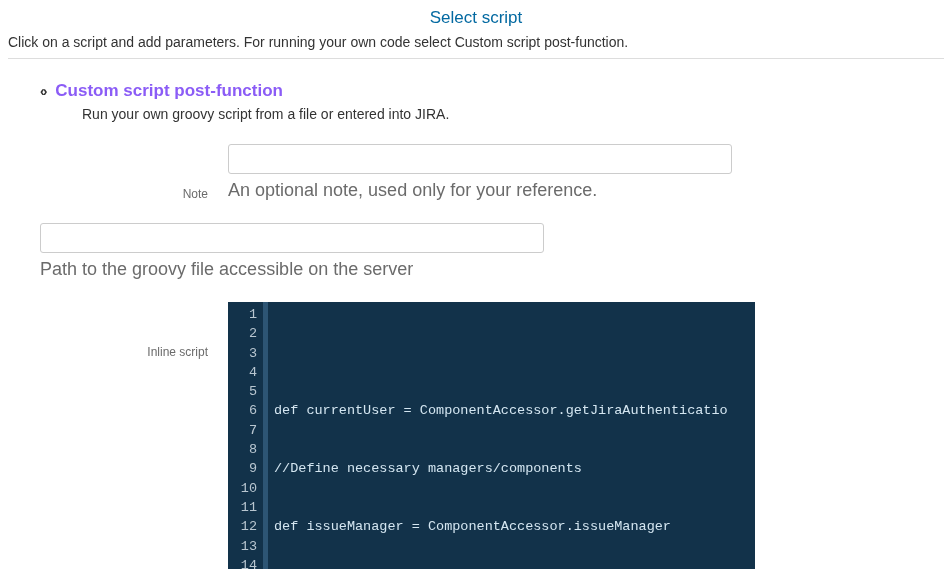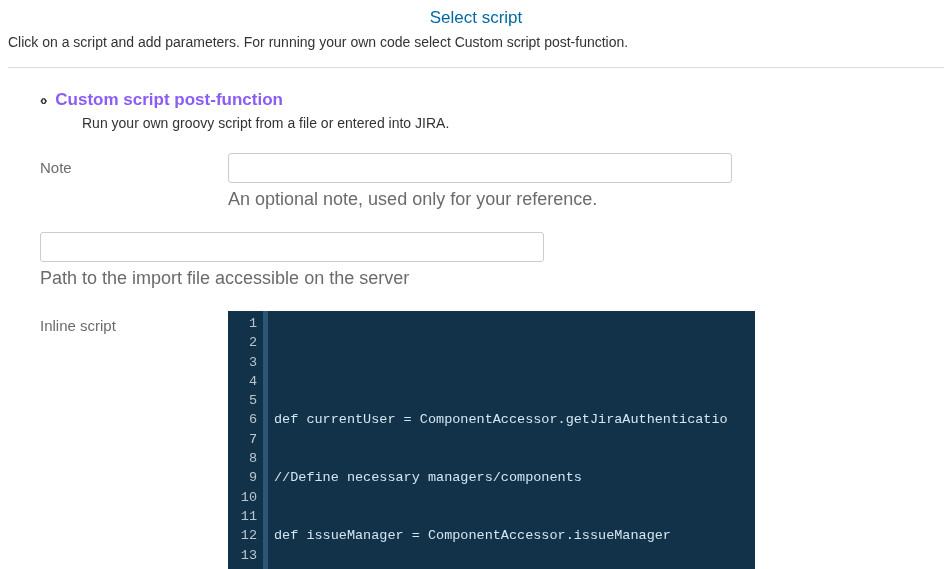--- a/index.html
+++ b/index.html
@@ -19,21 +19,21 @@
       font-size: 17px;
       font-weight: 400;
       color: #0369a1;
       margin-bottom: 6px;
       text-align: center;
     }
     .page-subtitle {
       font-size: 14px;
       color: #333;
       margin-bottom: 0;
-      padding-bottom: 17px;
+      padding-bottom: 8px;
       border-bottom: 1px solid #ddd;
     }
     .content-section {
       margin-top: 22px;
       margin-left: 32px;
     }
     .heading-row {
       display: flex;
       align-items: center;
       gap: 10px;
@@ -59,26 +59,27 @@
     .form-row {
       display: flex;
       align-items: flex-start;
       margin-bottom: 22px;
     }
     .form-row.last {
       margin-bottom: 0;
     }
     .form-label {
       width: 188px;
-      text-align: left;
+      text-align: right;
       padding-right: 20px;
       color: #6b6b6b;
-      font-size: 15px;
+      font-size: 12px;
       padding-top: 6px;
       flex-shrink: 0;
+      margin-top: 37px;
     }
     .form-content {
       flex: 1;
       max-width: 504px;
     }
     .form-input {
       width: 100%;
       height: 30px;
       border: 1px solid #ccc;
       border-radius: 3px;
@@ -143,21 +144,21 @@
     <div class="form-label">Note</div>
     <div class="form-content">
       <input type="text" class="form-input" value="" style="">
       <div class="help-text">An optional note, used only for your reference.</div>
     </div>
   </div>
 
   <div class="form-row">
     <div class="form-content">
       <input type="text" class="form-input" value="" style="">
-      <div class="help-text">Path to the import file accessible on the server</div>
+      <div class="help-text">Path to the groovy file accessible on the server</div>
     </div>
   </div>
 
   <div class="form-row last">
     <div class="form-label">Inline script</div>
     <div class="code-editor">
       <div class="gutter">
         <div class="gutter-line">1</div>
         <div class="gutter-line">2</div>
         <div class="gutter-line">3</div>

